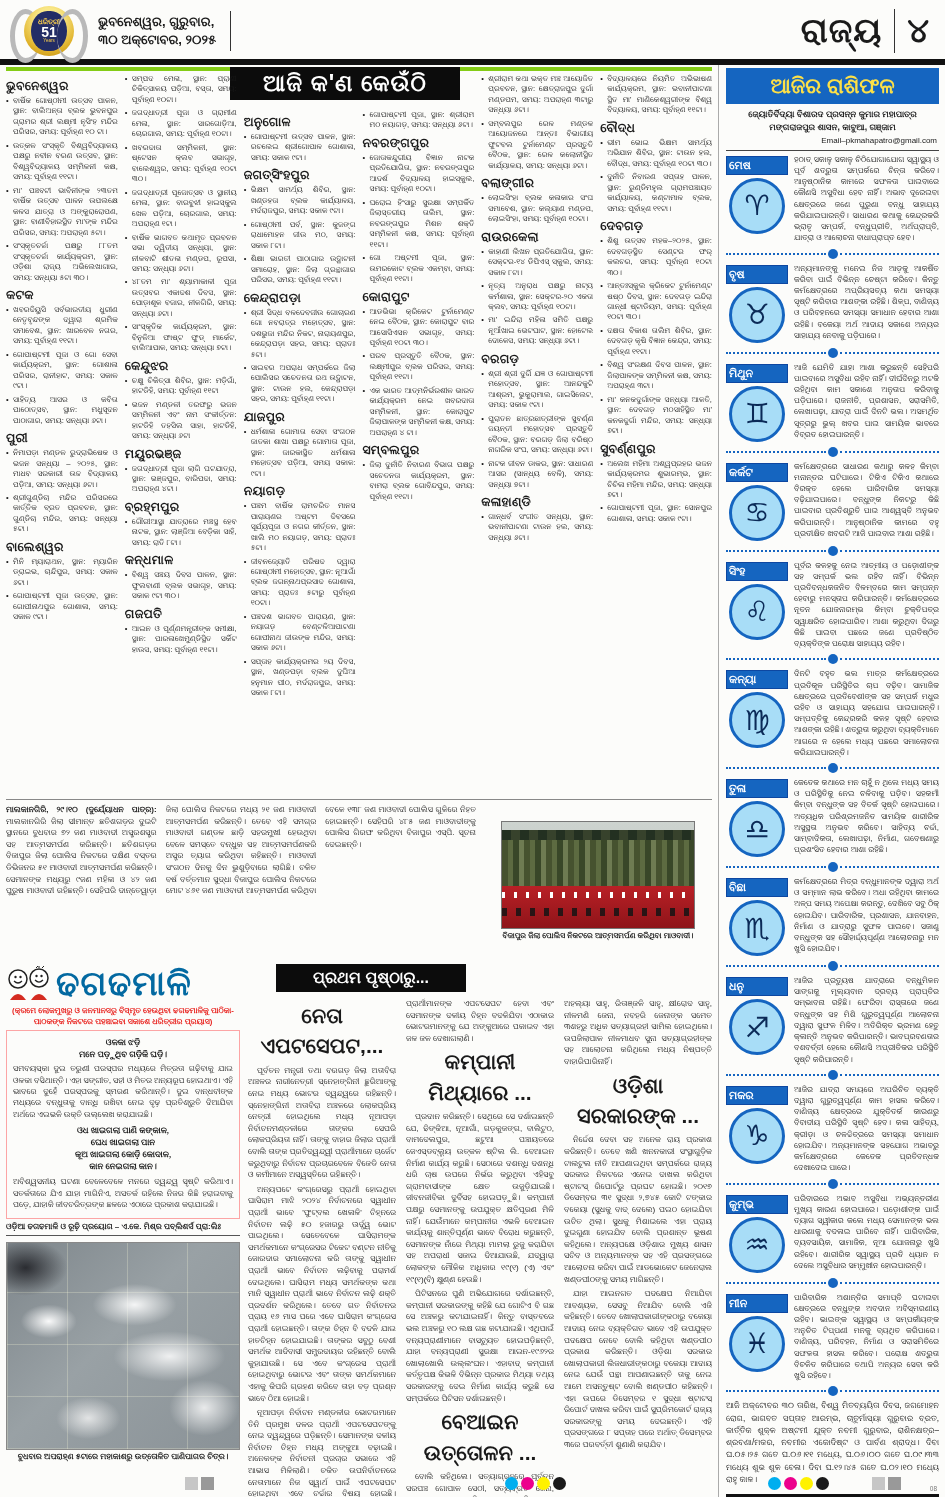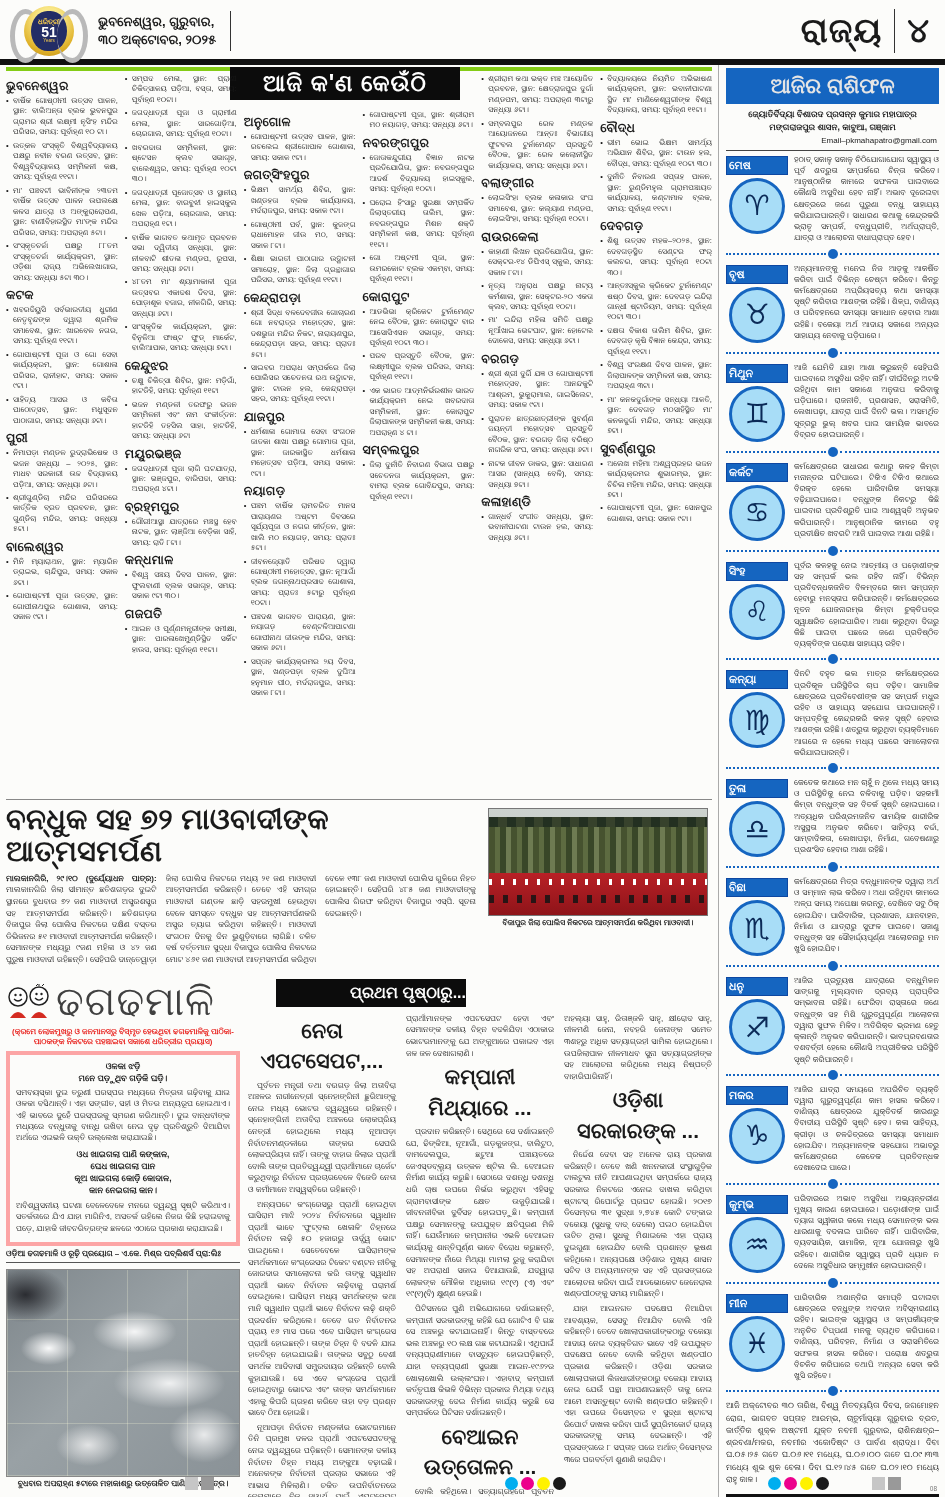--- a/index.html
+++ b/index.html
@@ -39,63 +39,63 @@
   .city{font-size:12.5px;font-weight:800;margin:5px 0 2px;letter-spacing:.2px;}
   .item{position:relative;padding-left:7px;margin-bottom:3px;font-size:7.6px;line-height:1.38;text-align:justify;}
   .item::before{content:"•";position:absolute;left:0;top:0;}
   
   .maoist{border-top:1px solid #888;margin-top:3px;padding-top:4px;}
   .maoist-flex{display:flex;gap:8px;}
   .maoist-left{width:470px;flex:none;}
   .maoist h1{margin:0 0 5px;font-size:29px;line-height:1.1;font-weight:800;letter-spacing:.2px;}
   .maoist-body{column-count:3;column-gap:9px;height:100px;font-size:8px;line-height:1.45;text-align:justify;column-fill:auto;overflow:hidden;}
   .maoist-body b{font-weight:800;}
-  .photo{margin:4px;flex:1;}
+  .photo{margin:17px;flex:1;}
   .photo-art{height:106px;border:1px solid #777;
      background:
        repeating-linear-gradient(90deg, rgba(20,20,20,.85) 0 5px, rgba(250,250,250,0) 5px 14px) 0 86px/100% 8px no-repeat,
        repeating-linear-gradient(90deg, #ffffff 0 3px, rgba(255,255,255,0) 3px 12px) 0 70px/100% 6px no-repeat,
        linear-gradient(#b92026,#8e1419) 0 64px/100% 42px no-repeat,
        repeating-linear-gradient(90deg,#46522f 0 6px,#5d6b41 6px 11px,#394728 11px 17px,#6e7b52 17px 22px) 0 18px/100% 48px no-repeat,
        repeating-linear-gradient(90deg,#233021 0 9px,#37422c 9px 18px) 0 8px/100% 14px no-repeat,
        linear-gradient(#cdd3cf,#b9c0bb);}
   .photo figcaption{font-size:7.6px;font-weight:bold;text-align:center;margin-top:2px;}
   
   .bottom{display:flex;gap:8px;margin-top:6px;height:552px;overflow:hidden;}
   .left-col{width:234px;flex:none;}
   .cartoon{border-bottom:1px solid #555;}
   .cartoon-head{display:flex;align-items:center;gap:4px;}
-  .cartoon-title{color:#404040;font-size:40px;font-weight:400;letter-spacing:1px;}
+  .cartoon-title{color:#0369a1;font-size:34px;font-weight:700;letter-spacing:1px;}
   .cartoon-sub{color:#e8211d;font-size:7.8px;font-weight:bold;text-align:center;line-height:1.35;margin:2px 0 3px;}
-  .cartoon-box{border:4px solid #fca5a5;padding:5px 6px;font-size:8px;line-height:1.42;}
+  .cartoon-box{border:1px solid #fca5a5;padding:5px 6px;font-size:8px;line-height:1.42;font-family:Liberation Serif, serif;}
   .cbx-h{text-align:center;font-weight:800;font-size:8.5px;}
   .cbx-p{text-align:justify;margin:3px 0;}
   .verse{text-align:center;font-weight:800;font-size:8.5px;margin:4px 0;}
   .cartoon-footer{font-size:8px;font-weight:800;padding:3px 0;}
   .satellite{margin:6px 0 0;}
   .sat-art{height:206px;border:1px solid #888;
     background:
       radial-gradient(40px 24px at 18% 38%, rgba(255,255,255,.95), rgba(255,255,255,0) 70%),
       radial-gradient(60px 30px at 55% 30%, rgba(255,255,255,.9), rgba(255,255,255,0) 70%),
       radial-gradient(80px 36px at 70% 55%, rgba(255,255,255,.85), rgba(255,255,255,0) 70%),
       radial-gradient(50px 40px at 85% 80%, rgba(255,255,255,.8), rgba(255,255,255,0) 70%),
       radial-gradient(46px 30px at 35% 85%, rgba(245,245,245,.8), rgba(255,255,255,0) 70%),
       radial-gradient(60px 40px at 8% 12%, rgba(20,20,25,.8), rgba(0,0,0,0) 70%),
       repeating-linear-gradient(0deg, rgba(255,255,220,.25) 0 1px, rgba(0,0,0,0) 1px 52px),
       repeating-linear-gradient(90deg, rgba(255,255,220,.25) 0 1px, rgba(0,0,0,0) 1px 60px),
       linear-gradient(135deg,#7e868b,#99a1a5 45%,#8a9297);}
   .satellite figcaption{font-size:8px;font-weight:bold;text-align:center;margin-top:2px;}
   .continuation{flex:1;min-width:0;}
   .banner-first{width:190px;margin:0 0 6px 28px;background:#0c0c0c;color:#fff;font-weight:800;font-size:16px;
-                text-align:right;padding:5px 0;}
+                text-align:center;padding:5px 0;}
   .cont-cols{column-count:3;column-gap:10px;column-fill:auto;height:512px;font-size:8px;line-height:1.45;text-align:justify;overflow:hidden;}
   .cont-cols h3{font-size:21px;font-weight:800;text-align:center;margin:3px 0 3px;column-span:none;}
   .cont-cols p{margin:0 0 3px;text-indent:9px;}
   
-  .banner-blue{background:#1565c0;color:#e5e5e5;font-size:21px;font-weight:800;text-align:center;padding:6px 0;margin:3px 0 4px;}
+  .banner-blue{background:#1565c0;color:#fde047;font-size:21px;font-weight:800;text-align:center;padding:6px 0;margin:3px 0 4px;}
   .byline{text-align:center;font-size:8.6px;font-weight:bold;line-height:1.5;}
   .byline .email{font-weight:normal;font-size:8px;display:block;text-align:right;padding:1px 2px 3px 0;border-bottom:1px solid #444;margin-bottom:3px;}
   .zsign{overflow:hidden;}
   .z-head{float:left;width:62px;margin:2px 6px 0 0;text-align:left;}
   .z-label{display:block;background:#1565c0;border:1px solid #0d47a1;color:#fff;font-weight:800;font-size:11px;padding:2px 2px;margin-bottom:3px;}
   .z-circle{width:50px;height:50px;margin:0 auto;border-radius:50%;background:#a8ddf7;border:3px solid #1565c0;
             display:flex;align-items:center;justify-content:center;font-size:28px;color:#0b2a57;
             font-family:"DejaVu Sans",sans-serif;}
   .z-text{font-size:7.9px;line-height:1.42;text-align:justify;}
   .z-sep{clear:both;display:flex;align-items:center;margin:5px 0 4px;}
@@ -241,21 +241,20 @@
               <h4 class="city">ସୁବର୍ଣ୍ଣପୁର</h4>
               <div class="item">ଅଲେଖ ମହିମା ଅଶ୍ୱପ୍ରହର ଭଜନ କାର୍ଯ୍ୟକ୍ରମର ଶୁଭାରମ୍ଭ, ସ୍ଥାନ: ଚିଚିଳା ମହିମା ମନ୍ଦିର, ସମୟ: ସନ୍ଧ୍ୟା ୭ଟା।</div>
               <div class="item">ଗୋପାଷ୍ଟମୀ ପୂଜା, ସ୍ଥାନ: ସୋନପୁର ଗୋଶା‌ଳା, ସମୟ: ସକାଳ ୯ଟା।</div>
             </div>
           </div>
       </section>
 
       <article class="maoist">
         <div class="maoist-flex">
           <div class="maoist-left">
-            <h1>ବନ୍ଧୁକ ସହ ୭୨ ମାଓବାଦୀଙ୍କ ଆତ୍ମସମର୍ପଣ</h1>
             <div class="maoist-body" id="maoist-body"><b>ମାଲକାନଗିରି, ୨୯।୧୦ (ଦୁର୍ଯ୍ୟୋଧନ ପାତ୍ର): </b><span>ମାଲକାନଗିରି ଜିଲା ସୀମାନ୍ତ ଛତିଶଗଡ଼ର ଦୁଇଟି ସ୍ଥାନରେ ବୁଧବାର ୭୨ ଜଣ ମାଓବାଦୀ ଅସ୍ତ୍ରଶସ୍ତ୍ର ସହ ଆତ୍ମସମର୍ପଣ କରିଛନ୍ତି। ଛତିଶଗଡ଼ର ବିଜାପୁର ଜିଲା ପୋଲିସ ନିକଟରେ ଦକ୍ଷିଣ ବସ୍ତର ଡିଭିଜନର ୫୧ ମାଓବାଦୀ ଆତ୍ମସମର୍ପଣ କରିଛନ୍ତି। ସେମାନଙ୍କ ମଧ୍ୟରୁ ୯ଜଣ ମହିଳା ଓ </span><span>୪୨ ଜଣ ପୁରୁଷ ମାଓବାଦୀ ରହିଛନ୍ତି। ସେହିପରି ଦାନ୍ତେୱାଡ଼ା ଜିଲା ପୋଲିସ ନିକଟରେ ମଧ୍ୟ ୨୧ ଜଣ ମାଓବାଦୀ ଆତ୍ମସମର୍ପଣ କରିଛନ୍ତି। ତେବେ ଏହି ସମଗ୍ର ମାଓବାଦୀ ଗଣ୍ଡଳ ଛାଡ଼ି ସହରମୁଖୀ ହେଉଥିବା ବେଳେ ସମସ୍ତେ ବନ୍ଧୁକ ସହ ଆତ୍ମସମର୍ପଣକରି ଅସ୍ତ୍ର ତ୍ୟାଗ କରିଥିବା କହିଛନ୍ତି। ମାଓବାଦୀ ସଂଗଠନ ଦିନକୁ ଦିନ </span><span>ଭୁଶୁଡ଼ିବାରେ ଲାଗିଛି। ଚଳିତ ବର୍ଷ ବର୍ତ୍ତମାନ ସୁଦ୍ଧା ବିଜାପୁର ପୋଲିସ ନିକଟରେ ମୋଟ ୪୬୧ ଜଣ ମାଓବାଦୀ ଆତ୍ମସମର୍ପଣ କରିଥିବା ବେଳେ ୧୩୮ ଜଣ ମାଓବାଦୀ ପୋଲିସ ଗୁଳିରେ ନିହତ ହୋଇଛନ୍ତି। ସେହିପରି ୪୮୫ ଜଣ ମାଓବାଦୀଙ୍କୁ ପୋଲିସ ଗିରଫ କରିଥିବା ବିଜାପୁର ଏସ୍ପି. ସୂଚନା ଦେଇଛନ୍ତି। </span></div>
           </div>
           <figure class="photo">
             <div class="photo-art"></div>
             <figcaption>ବିଜାପୁର ଜିଲା ପୋଲିସ ନିକଟରେ ଆତ୍ମସମର୍ପଣ କରିଥିବା ମାଓବାଦୀ।</figcaption>
           </figure>
         </div>
       </article>
 
       <div class="bottom">

